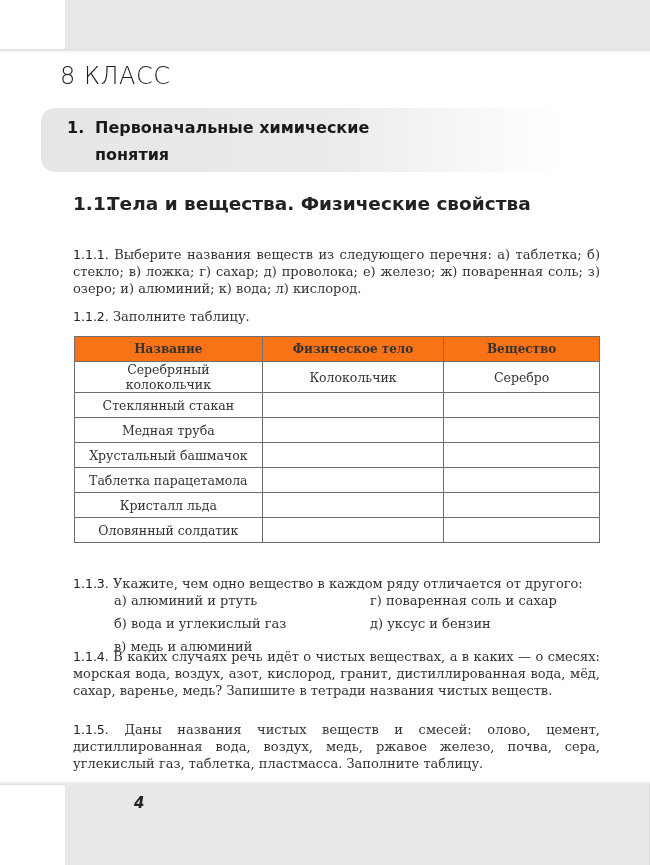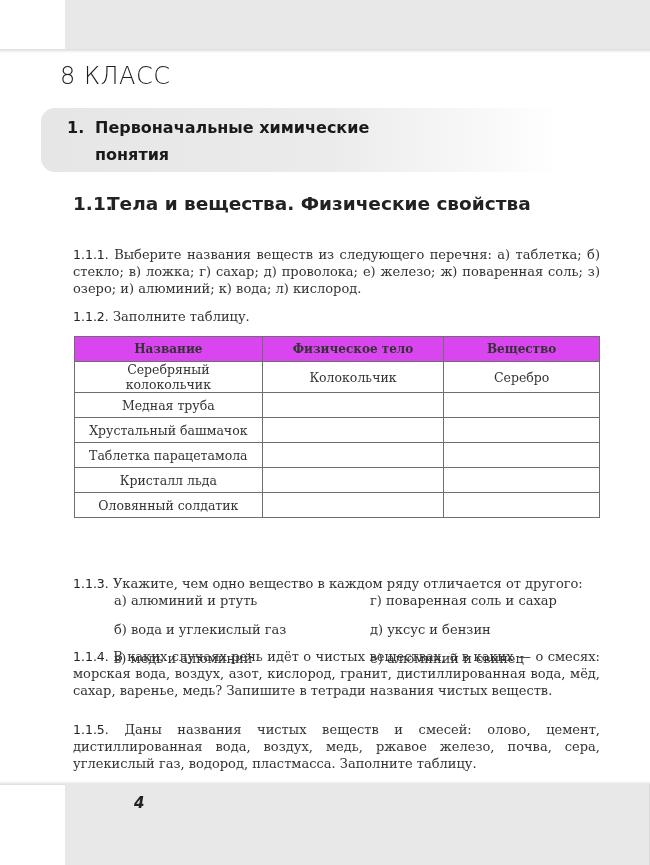--- a/index.html
+++ b/index.html
@@ -62,30 +62,30 @@
 
     table.grid {
       position: absolute; left: 74px; top: 336px; width: 526px;
       border-collapse: collapse; font-size: 12.5px; color: #333;
     }
     table.grid th, table.grid td {
       border: 1px solid #6e6e6e; height: 25px; padding: 0 10px;
       text-align: center; font-weight: normal;
     }
     table.grid th {
-      background: #d946ef; text-align: center; font-weight: bold; font-size: 12px; height: 25px;
+      background: #f97316; text-align: center; font-weight: bold; font-size: 12px; height: 25px;
     }
     table.grid { border: 1.5px solid #555; }
     table.grid col.c1 { width: 188px; }
     table.grid col.c2 { width: 182px; }
     table.grid col.c3 { width: 156px; }
 
     .options {
       position: absolute; left: 114px; top: 592px; width: 460px;
-      display: grid; grid-template-columns: 256px 204px; row-gap: 12px;
+      display: grid; grid-template-columns: 256px 204px; row-gap: 6px;
       font-size: 13px; line-height: 17px; color: #333;
     }
 
     .page-num {
       position: absolute; left: 134px; top: 794px;
       font-family: "DejaVu Sans", sans-serif; font-weight: bold; font-style: italic;
       font-size: 15px; color: #222;
     }
   </style>
 </head>
@@ -129,20 +129,25 @@
       <th>Вещество</th>
     </tr>
   </thead>
   <tbody>
     <tr>
       <td>Серебряный колокольчик</td>
       <td>Колокольчик</td>
       <td>Серебро</td>
     </tr>
     <tr>
+      <td>Стеклянный стакан</td>
+      <td></td>
+      <td></td>
+    </tr>
+    <tr>
       <td>Медная труба</td>
       <td></td>
       <td></td>
     </tr>
     <tr>
       <td>Хрустальный башмачок</td>
       <td></td>
       <td></td>
     </tr>
     <tr>
@@ -167,28 +172,27 @@
   <span class="tnum">1.1.3.</span>
   <span>Укажите, чем одно вещество в каждом ряду отличается от другого:</span>
 </div>
 
 <div class="options">
   <span>а) алюминий и ртуть</span>
   <span>г) поваренная соль и сахар</span>
   <span>б) вода и углекислый газ</span>
   <span>д) уксус и бензин</span>
   <span>в) медь и алюминий</span>
-  <span>е) алюминий и свинец</span>
 </div>
 
 <div class="task" style="top:648px;">
   <span class="tnum">1.1.4.</span>
   <span>В каких случаях речь идёт о чистых веществах, а в каких — о смесях: морская вода, воздух, азот, кислород, гранит, дистиллированная вода, мёд, сахар, варенье, медь? Запишите в тетради названия чистых веществ.</span>
 </div>
 
 <div class="task" style="top:721px;">
   <span class="tnum">1.1.5.</span>
-  <span>Даны названия чистых веществ и смесей: олово, цемент, дистиллированная вода, воздух, медь, ржавое железо, почва, сера, углекислый газ, водород, пластмасса. Заполните таблицу.</span>
+  <span>Даны названия чистых веществ и смесей: олово, цемент, дистиллированная вода, воздух, медь, ржавое железо, почва, сера, углекислый газ, таблетка, пластмасса. Заполните таблицу.</span>
 </div>
 
 <div class="bottom-shadow"></div>
 <div class="bottom-band"></div>
 <div class="page-num">4</div>
 
 </body></html>

